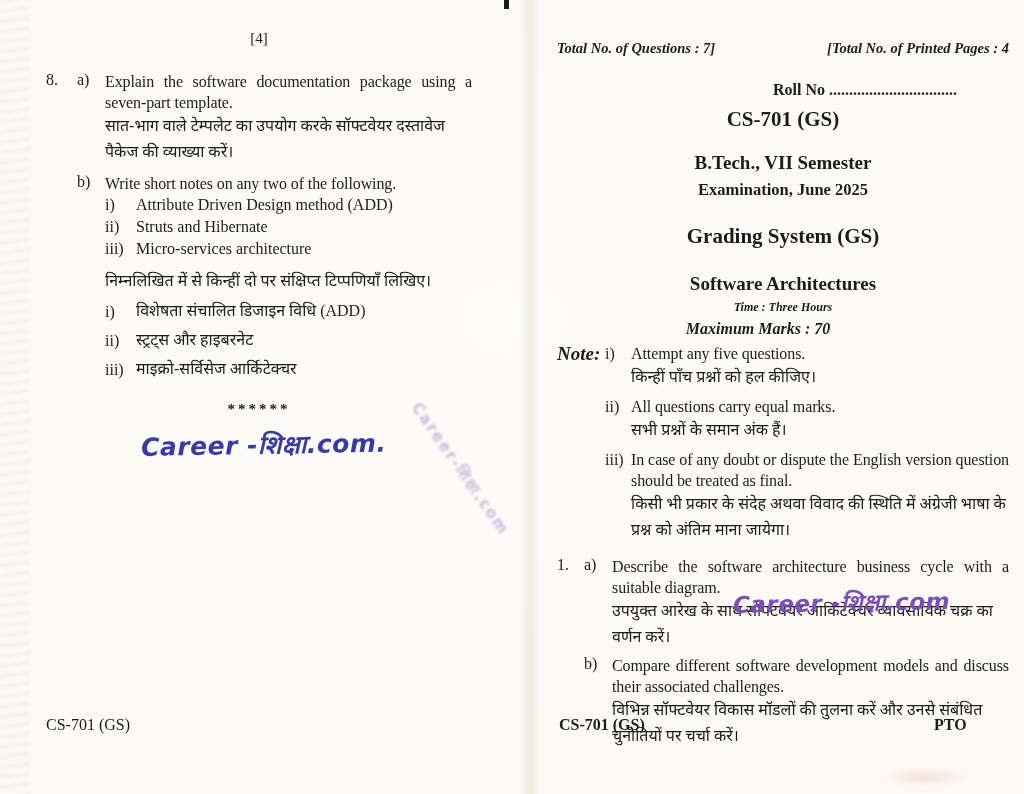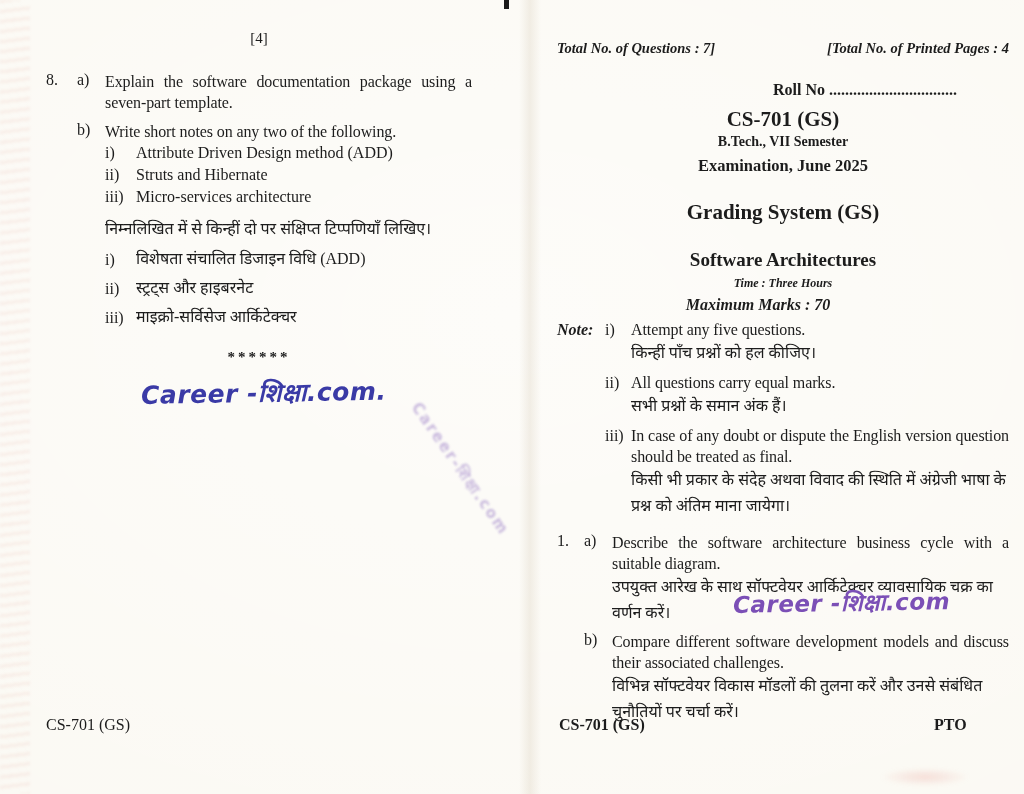--- a/index.html
+++ b/index.html
@@ -69,29 +69,29 @@
   .footer { position:absolute; font-size:16px; }
   .f-l  { left:46px;  top:716px; }
   .f-rl { left:559px; top:716px; font-weight:bold; }
   .f-rr { left:934px; top:716px; font-weight:bold; }
 
   
   .hdr { display:flex; justify-content:space-between; font-weight:bold; font-style:italic; font-size:14.5px; }
   .rollno { text-align:right; margin:24px 52px 0 0; font-weight:bold; font-size:16px; }
   .t { text-align:center; font-weight:bold; margin:0; }
   .t-code    { font-size:21px; margin-top:8px; }
-  .t-prog    { font-size:14px; margin-top:2px; }
+  .t-prog    { font-size:19px; margin-top:20px; }
   .t-exam    { font-size:16.5px; margin-top:6px; }
   .t-scheme  { font-size:21px; margin-top:24px; }
   .t-subj    { font-size:19px; margin-top:24px; }
   .t-time    { font-size:12px; margin-top:5px; font-style:italic; }
   .maxmarks  { text-align:center; font-weight:bold; font-style:italic; font-size:16px; margin:5px 50px 0 0; }
 
   .noteblk { margin-top:5px; }
-  .nkey { flex:0 0 48px; font-weight:bold; font-style:italic; font-size:16px; line-height:21px; }
+  .nkey { flex:0 0 48px; font-weight:bold; font-style:italic; font-size:19px; line-height:21px; }
   .nlabel { flex:0 0 26px; font-size:16px; line-height:21px; }
   .nitem { margin-bottom:6px; }
 
   .qblk { margin-top:13px; }
   .qnum { flex:0 0 27px; font-size:16px; }
   .qsub { flex:0 0 28px; font-size:16px; }
   .qpart { margin-bottom:5px; }
 </style>
 </head>
 <body>
@@ -105,20 +105,21 @@
   <div class="stamp">Career-शिक्षा.com</div>
 
   <section class="page-l">
     <div class="pageno">[4]</div>
 
     <div class="row">
       <div class="cnum plain">8.</div>
       <div class="csub">a)</div>
       <div class="ctxt">
         <p class="en just">Explain the software documentation package using a seven-part template.</p>
+        <p class="hi">सात-भाग वाले टेम्पलेट का उपयोग करके सॉफ्टवेयर दस्तावेज पैकेज की व्याख्या करें।</p>
       </div>
     </div>
 
     <div class="row" style="margin-top:8px">
       <div class="cnum"></div>
       <div class="csub">b)</div>
       <div class="ctxt">
         <p class="en">Write short notes on any two of the following.</p>
       </div>
     </div>

